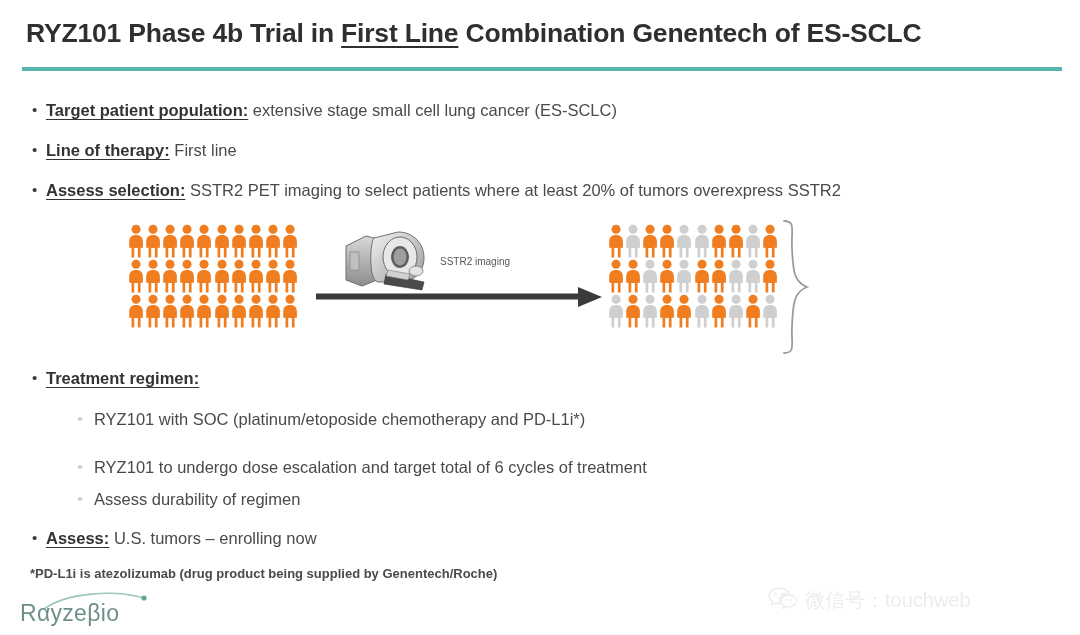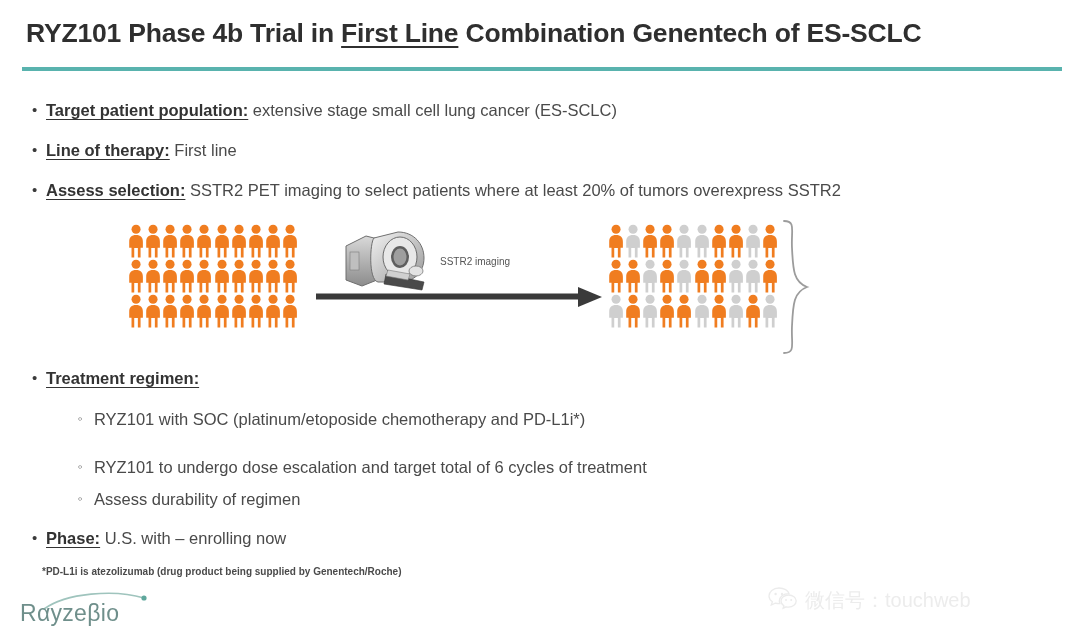--- a/index.html
+++ b/index.html
@@ -107,23 +107,23 @@
     color: #555555;
     text-align: center;
     line-height: 19px;
     white-space: nowrap;
   }
   .brace { position: absolute; }
 
   
   .footnote {
     position: absolute;
-    left: 42px;
+    left: 30px;
     top: 566px;
-    font-size: 10px;
+    font-size: 13px;
     font-weight: bold;
     color: #4a4a4a;
     white-space: nowrap;
   }
 
   
   .logo {
     position: absolute;
     left: 16px;
     top: 592px;
@@ -607,21 +607,21 @@
   <span class="txt">RYZ101 to undergo dose escalation and target total of 6 cycles of treatment</span>
 </div>
 
 <div class="bullet-row b2" style="left:78px; top:487px;">
   <span class="sub-dot"></span>
   <span class="txt">Assess durability of regimen</span>
 </div>
 
 <div class="bullet-row b1" style="left:32px; top:527px;">
   <span class="bullet-dot"></span>
-  <span><span class="lbl">Phase:</span><span class="txt"> U.S. with – enrolling now</span></span>
+  <span><span class="lbl">Assess:</span><span class="txt"> U.S. tumors – enrolling now</span></span>
 </div>
 
 <div class="footnote">*PD-L1i is atezolizumab (drug product being supplied by Genentech/Roche)</div>
 
 <div class="logo">
   <svg width="130" height="20" viewBox="0 0 130 20" style="position:absolute;left:24px;top:0;">
     <path d="M4 17 C26 1 74 -3 104 6" fill="none" stroke="#9fc4bd" stroke-width="1.6" stroke-linecap="round"></path>
     <circle cx="104" cy="6" r="2.6" fill="#5fa79c"></circle>
   </svg>
   <div class="logo-text">Rαyzeβio</div>

